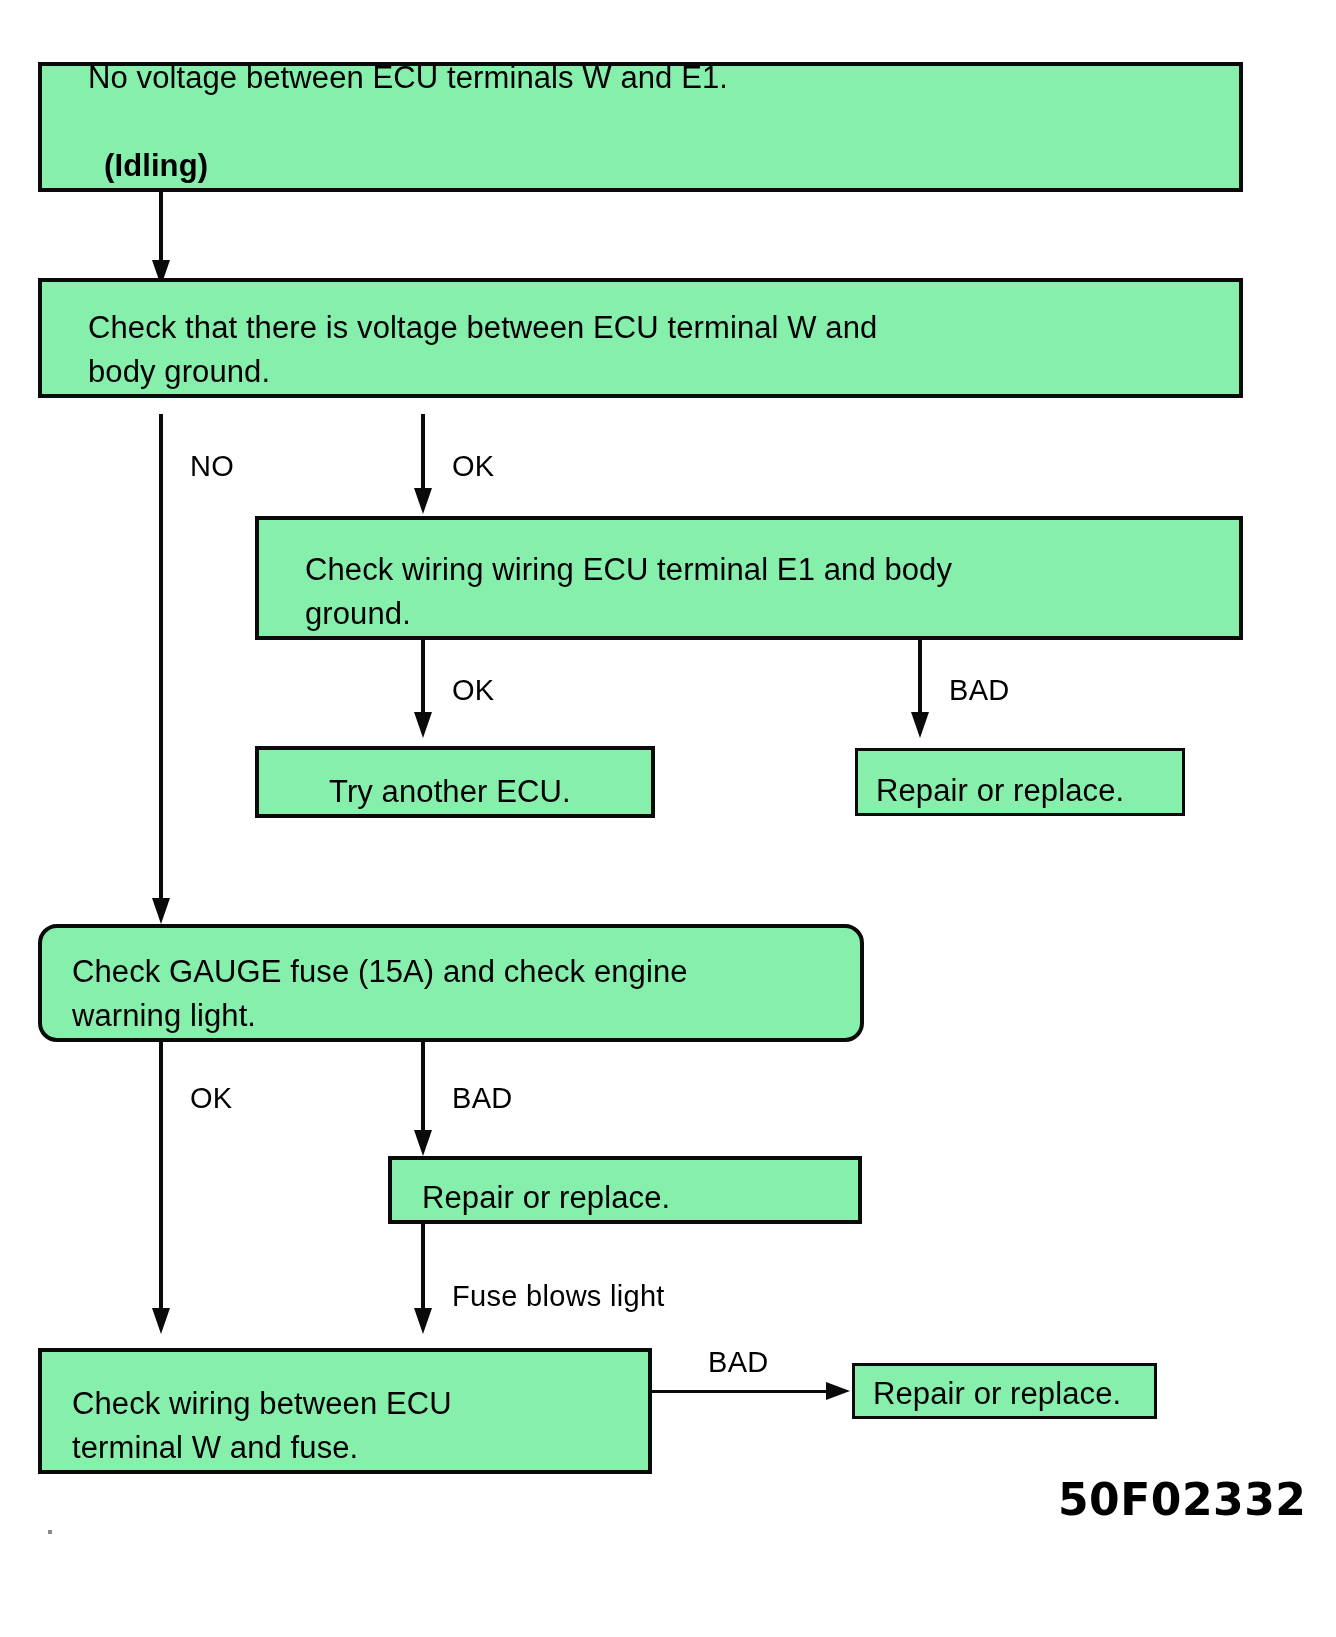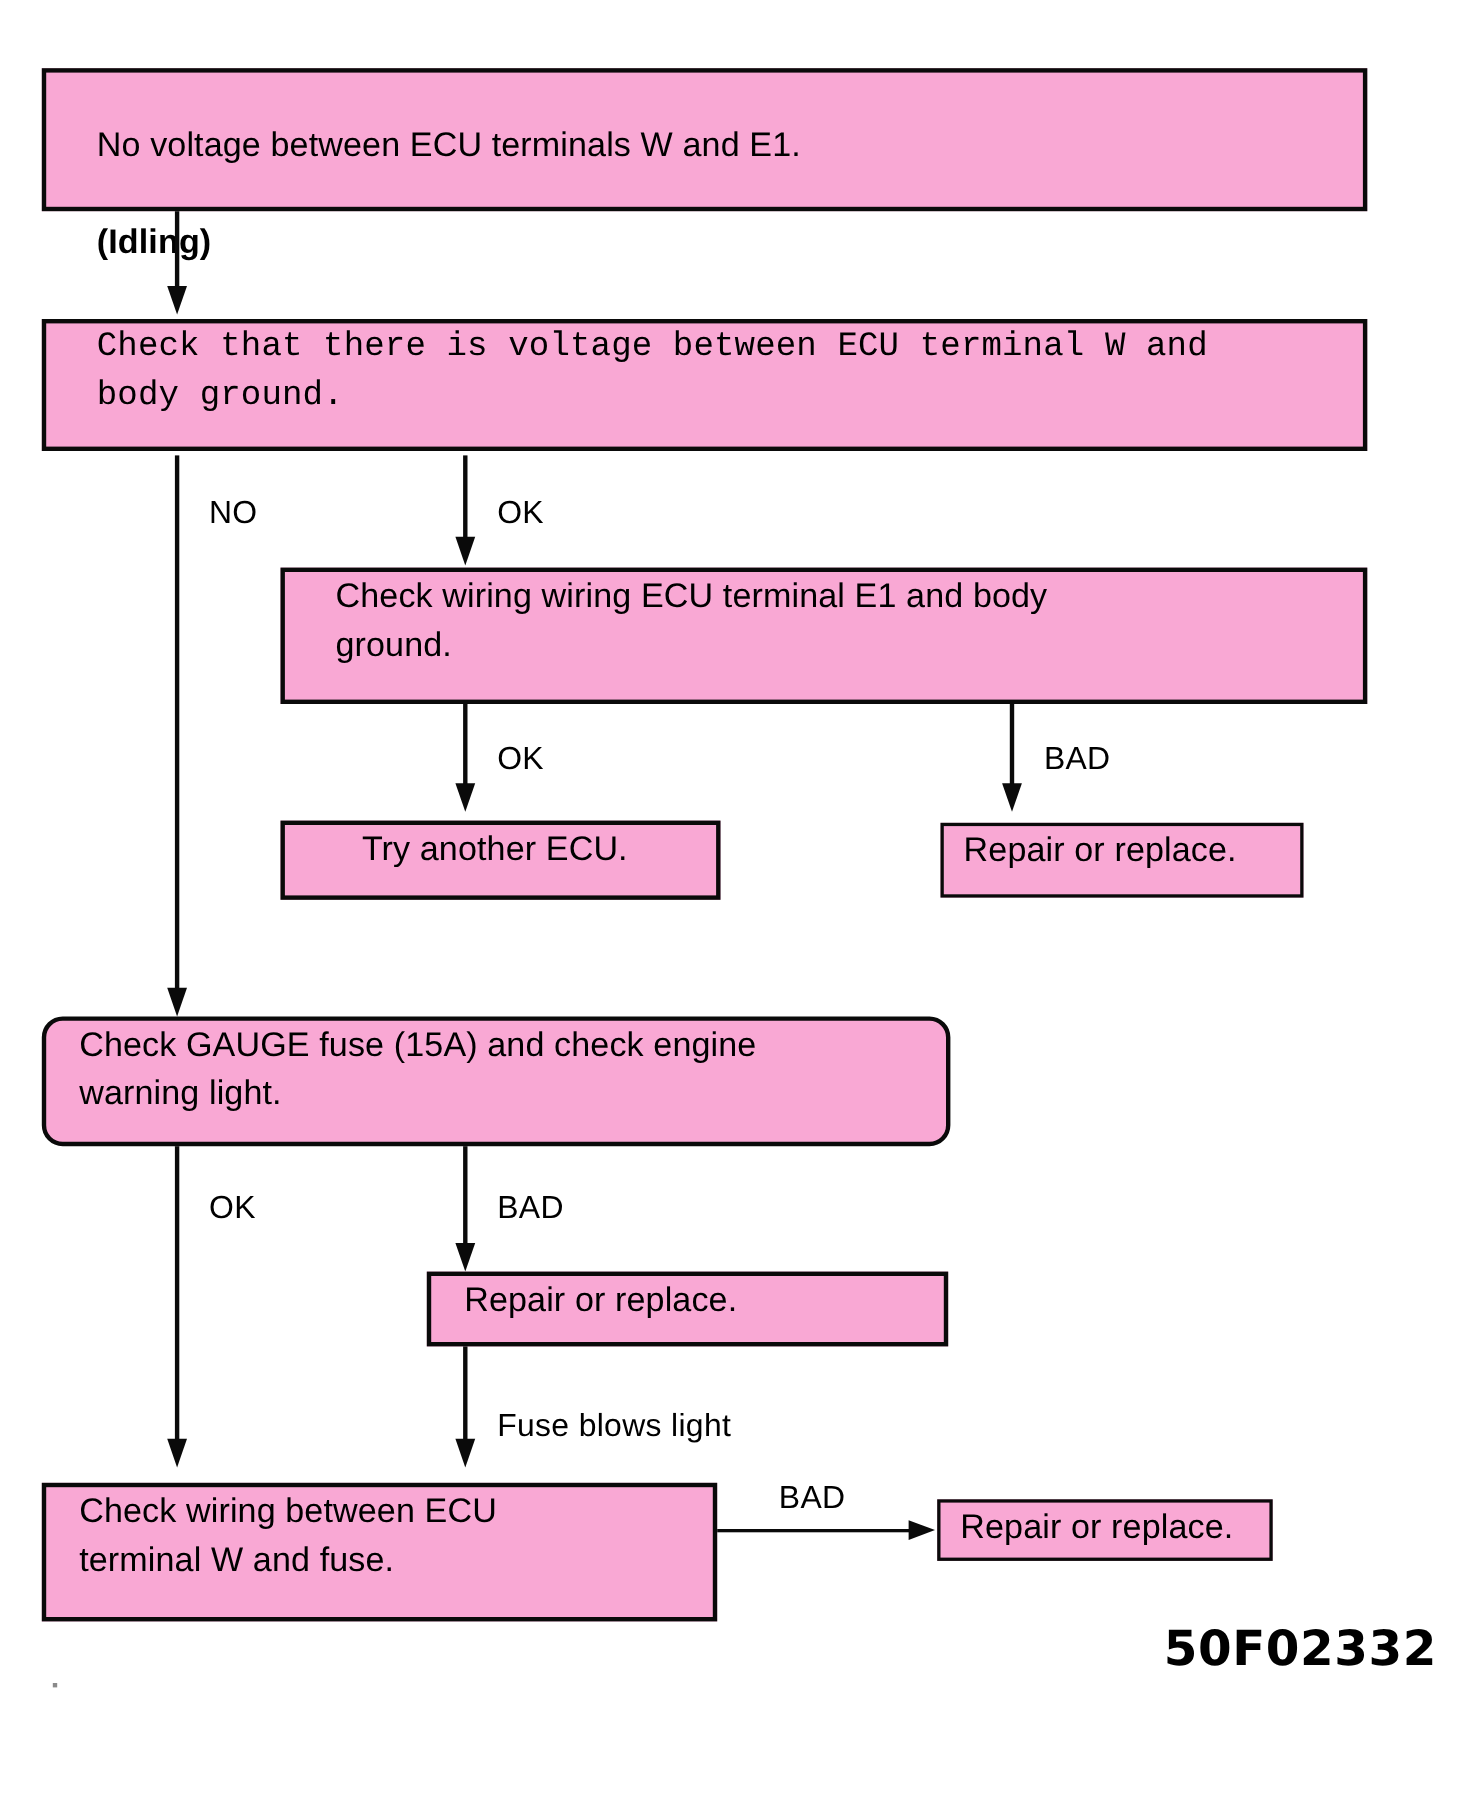--- a/index.html
+++ b/index.html
@@ -12,24 +12,24 @@
     width: 1336px;
     height: 1637px;
     background: #ffffff;
     overflow: hidden;
     font-family: "Liberation Sans", sans-serif;
     color: #000000;
   }
   .box {
     position: absolute;
     border: 4px solid #0a0a0a;
-    background: #f9a8d4;
+    background: #86efac;
     box-sizing: border-box;
     display: flex;
-    align-items: flex-start;
+    align-items: flex-end;
   }
   .box .txt {
     padding: 0 0 0 46px;
     font-size: 31px;
     line-height: 1.42;
     letter-spacing: 0.1px;
     white-space: pre-line;
     color: #000000;
   }
   .box.thin {
@@ -79,20 +79,21 @@
     position: absolute;
     font-family: "DejaVu Sans", sans-serif;
     font-weight: bold;
     font-size: 44px;
     letter-spacing: 0.5px;
     color: #000000;
     white-space: nowrap;
   }
   .bold-line2 {
     font-weight: bold;
+    margin-left: 16px;
   }
   .speck {
     position: absolute;
     width: 4px;
     height: 4px;
     background: #8a8a8a;
   }
 </style>
 </head>
 <body>
@@ -102,21 +103,21 @@
   <div class="box" style="left:38px; top:62px; width:1205px; height:130px;">
     <div class="txt">
       <span>No voltage between ECU terminals W and E1.</span><br>
       <span class="bold-line2">(Idling)</span>
     </div>
   </div>
 
   <div class="vline" style="left:159px; top:192px; height:76px;"></div>
   <div class="arrowhead-down" style="left:152px; top:260px;"></div>
 
-  <div class="box" style="left:38px; top:290px; width:1205px; height:120px;font-family:Liberation Mono, monospace;">
+  <div class="box" style="left:38px; top:278px; width:1205px; height:120px;">
     <div class="txt">Check that there is voltage between ECU terminal W and
 body ground.</div>
   </div>
 
   <div class="vline" style="left:159px; top:414px; height:492px;"></div>
   <div class="arrowhead-down" style="left:152px; top:898px;"></div>
   <div class="edge-label" style="left:190px; top:452px;">NO</div>
 
   <div class="vline" style="left:421px; top:414px; height:80px;"></div>
   <div class="arrowhead-down" style="left:414px; top:488px;"></div>

